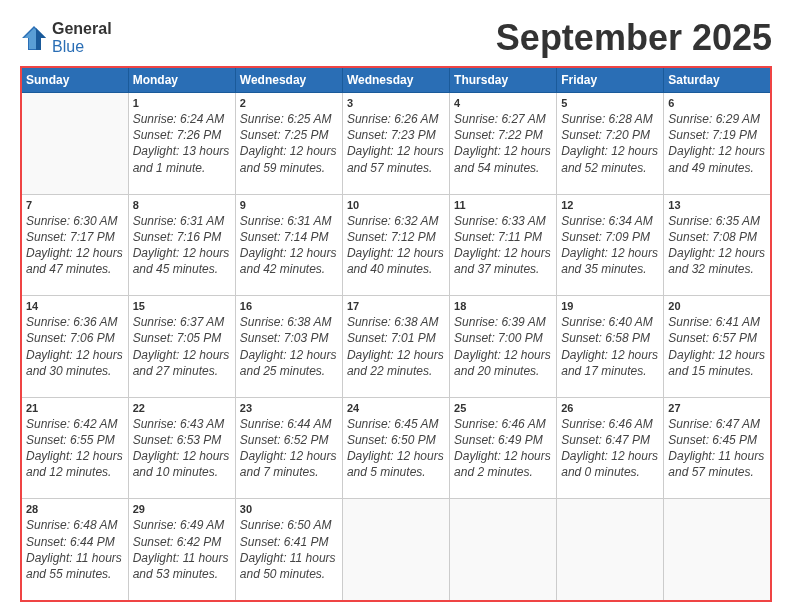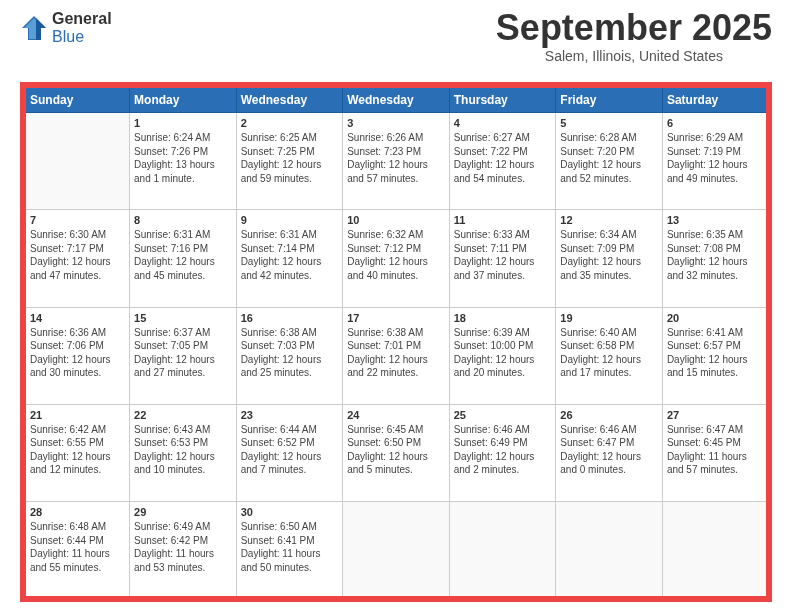--- a/index.html
+++ b/index.html
@@ -6,21 +6,21 @@
     body {
       width: 792px;
       height: 612px;
       background: #fff;
       font-family: Arial, sans-serif;
       overflow: hidden;
     }
     .page {
       width: 792px;
       height: 612px;
-      padding: 10px 20px 10px 20px;
+      padding: 20px 20px 10px 20px;
       display: flex;
       flex-direction: column;
     }
     .top-section {
       display: flex;
       justify-content: space-between;
       align-items: flex-start;
       margin-bottom: 10px;
     }
     .logo {
@@ -56,25 +56,24 @@
       color: #333;
       line-height: 1;
     }
     .location {
       font-size: 14px;
       color: #555;
       margin-top: 2px;
     }
     .calendar {
       flex: 1;
-      border: 6px solid #ef4444;
+      border: 2px solid #ef4444;
       border-collapse: collapse;
       width: 100%;
       table-layout: fixed;
-      margin-top: 8px;
     }
     .calendar th {
       background: #2a6eb5;
       color: #fff;
       font-size: 12px;
       font-weight: bold;
       padding: 5px 4px;
       text-align: left;
       border: 1px solid #1a5a9a;
     }
@@ -86,23 +85,24 @@
       color: #333;
       height: 82px;
     }
     .day-num {
       font-size: 11px;
       font-weight: bold;
       display: block;
       margin-bottom: 2px;
     }
     .cell-info {
-      font-size: 10px;
+      font-size: 12px;
       line-height: 1.35;
       color: #444;
+      font-style: italic;
     }
     .empty-cell {
       background: #f9f9f9;
     }
   </style>
 </head>
 <body>
 
 <div class="page">
   <div class="top-section">
@@ -112,21 +112,20 @@
         <polygon points="14,4 24,14 19,14 19,25 9,25 9,14 4,14" fill="#5a9ed5"></polygon>
         <polygon points="16,4 26,14 21,14 21,26 16,26" fill="#1a5a9a"></polygon>
       </svg>
       <div class="logo-text">
         <span class="logo-general">General</span>
         <span class="logo-blue">Blue</span>
       </div>
     </div>
     <div class="title-section">
       <div class="month-title">September 2025</div>
-      <div class="location">Salem, Illinois, United States</div>
     </div>
   </div>
 
   <table class="calendar">
     <thead>
       <tr>
         <th>Sunday</th>
         <th>Monday</th>
         <th>Wednesday</th>
         <th>Wednesday</th>
@@ -257,21 +256,21 @@
           <td>
             <span class="day-num">17</span>
             <div class="cell-info">Sunrise: 6:38 AM
 Sunset: 7:01 PM
 Daylight: 12 hours
 and 22 minutes.</div>
           </td>
           <td>
             <span class="day-num">18</span>
             <div class="cell-info">Sunrise: 6:39 AM
-Sunset: 10:00 PM
+Sunset: 7:00 PM
 Daylight: 12 hours
 and 20 minutes.</div>
           </td>
           <td>
             <span class="day-num">19</span>
             <div class="cell-info">Sunrise: 6:40 AM
 Sunset: 6:58 PM
 Daylight: 12 hours
 and 17 minutes.</div>
           </td>

